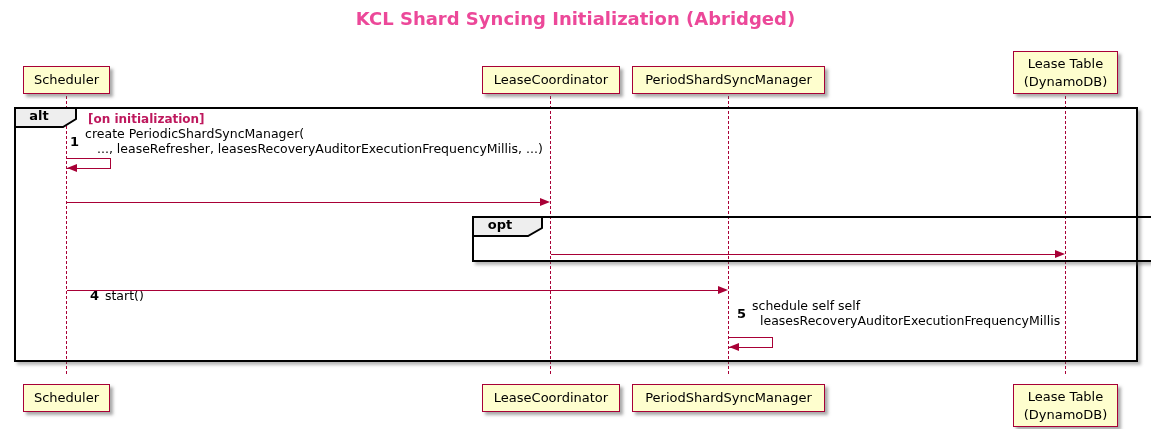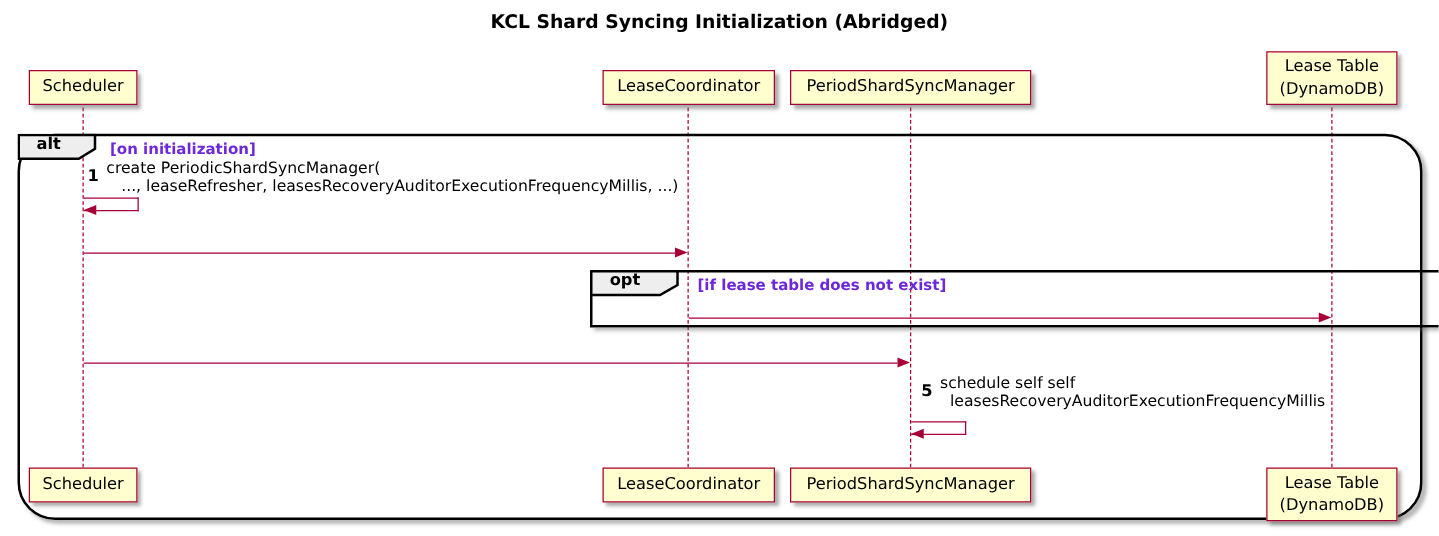--- a/index.html
+++ b/index.html
@@ -2,43 +2,43 @@
 <html><head>
 <meta charset="utf-8">
 <style>
   html,body{margin:0;padding:0;background:#ffffff;}
   .canvas{
     position:relative;width:1151px;height:429px;background:#ffffff;
     font-family:"DejaVu Sans","Liberation Sans",sans-serif;overflow:hidden;
   }
   .title{
     position:absolute;left:0;right:0;top:8px;text-align:center;
-    font-size:15px;font-weight:bold;color:#000000;z-index:5;
+    font-size:18px;font-weight:bold;color:#ec4899;z-index:5;
   }
   .lifeline{
     position:absolute;width:0;border-left:1px dashed #A80036;z-index:1;
   }
   .participant{
     position:absolute;box-sizing:border-box;background:#FEFECE;
     border:1.6px solid #A80036;box-shadow:3px 3px 3px rgba(100,100,100,0.55);
     display:flex;align-items:center;justify-content:center;
-    font-size:13px;color:#000;z-index:4;
+    font-size:13px;color:#000;z-index:4;margin-top:10px;
   }
   .participant span{white-space:pre;text-align:center;line-height:1.35;}
   .frame{
     position:absolute;box-sizing:border-box;border:2px solid #000;
     box-shadow:3px 3px 3px rgba(100,100,100,0.45);z-index:2;background:transparent;
   }
   .frame-label{position:absolute;top:-2px;left:-2px;z-index:3;}
   .frame-op{
     position:absolute;top:1px;left:0;width:50px;text-align:center;
     font-size:13px;font-weight:bold;color:#000;
   }
   .frame-cond{
-    position:absolute;top:3px;font-size:12px;font-weight:bold;color:#6d28d9;white-space:pre;
+    position:absolute;top:3px;font-size:12px;font-weight:bold;color:#be185d;white-space:pre;
   }
   .msg-line{position:absolute;height:0;border-top:1px solid #A80036;z-index:3;}
   .arrow-r{
     position:absolute;width:0;height:0;z-index:3;
     border-top:4.5px solid transparent;border-bottom:4.5px solid transparent;
     border-left:10px solid #A80036;
   }
   .arrow-l{
     position:absolute;width:0;height:0;z-index:3;
     border-top:4.5px solid transparent;border-bottom:4.5px solid transparent;
@@ -59,54 +59,56 @@
 
 <div class="canvas">
 
   <div class="title">KCL Shard Syncing Initialization (Abridged)</div>
 
   <div class="lifeline" style="left:66px;top:86px;height:288px;"></div>
   <div class="lifeline" style="left:550px;top:86px;height:288px;"></div>
   <div class="lifeline" style="left:728px;top:86px;height:288px;"></div>
   <div class="lifeline" style="left:1065px;top:86px;height:288px;"></div>
 
-  <div class="frame" style="left:14px;top:107px;width:1124px;height:309px;border-radius:30px;">
+  <div class="frame" style="left:14px;top:107px;width:1124px;height:255px;">
     <div class="frame-label">
       <svg width="64" height="22" viewBox="0 0 64 22">
         <path d="M1,1 H62 V12 L49,20 H1 Z" fill="#EEEEEE" stroke="#000000" stroke-width="2"></path>
       </svg>
       <span class="frame-op">alt</span>
     </div>
     <span class="frame-cond" style="left:72px;">[on initialization]</span>
   </div>
 
   <div class="frame" style="left:472px;top:216px;width:716px;height:46px;">
     <div class="frame-label">
       <svg width="72" height="22" viewBox="0 0 72 22">
         <path d="M1,1 H70 V12 L56,20 H1 Z" fill="#EEEEEE" stroke="#000000" stroke-width="2"></path>
       </svg>
       <span class="frame-op" style="width:56px;">opt</span>
     </div>
-    <span class="frame-cond" style="left:84px;">[if lease table does not exist]</span>
   </div>
 
   <div class="msg-label flexy" style="left:70px;top:126px;">
     <span class="num">1</span>
     <span>create PeriodicShardSyncManager(
    ..., leaseRefresher, leasesRecoveryAuditorExecutionFrequencyMillis, ...)</span>
   </div>
   <div class="self-loop" style="left:67px;top:158px;width:44px;height:11px;"></div>
   <div class="arrow-l" style="left:67px;top:164px;"></div>
 
   <div class="msg-line" style="left:67px;top:202px;width:474px;"></div>
   <div class="arrow-r" style="left:540px;top:198px;"></div>
 
   <div class="msg-line" style="left:551px;top:254px;width:504px;"></div>
   <div class="arrow-r" style="left:1055px;top:250px;"></div>
 
+  <div class="msg-label" style="left:74px;top:273px;">
+    <span class="num">4</span><span>start()</span>
+  </div>
   <div class="msg-line" style="left:67px;top:290px;width:651px;"></div>
   <div class="arrow-r" style="left:718px;top:286px;"></div>
 
   <div class="msg-label flexy" style="left:737px;top:298px;">
     <span class="num">5</span>
     <span>schedule self self
   leasesRecoveryAuditorExecutionFrequencyMillis</span>
   </div>
   <div class="self-loop" style="left:729px;top:337px;width:44px;height:11px;"></div>
   <div class="arrow-l" style="left:729px;top:343px;"></div>

